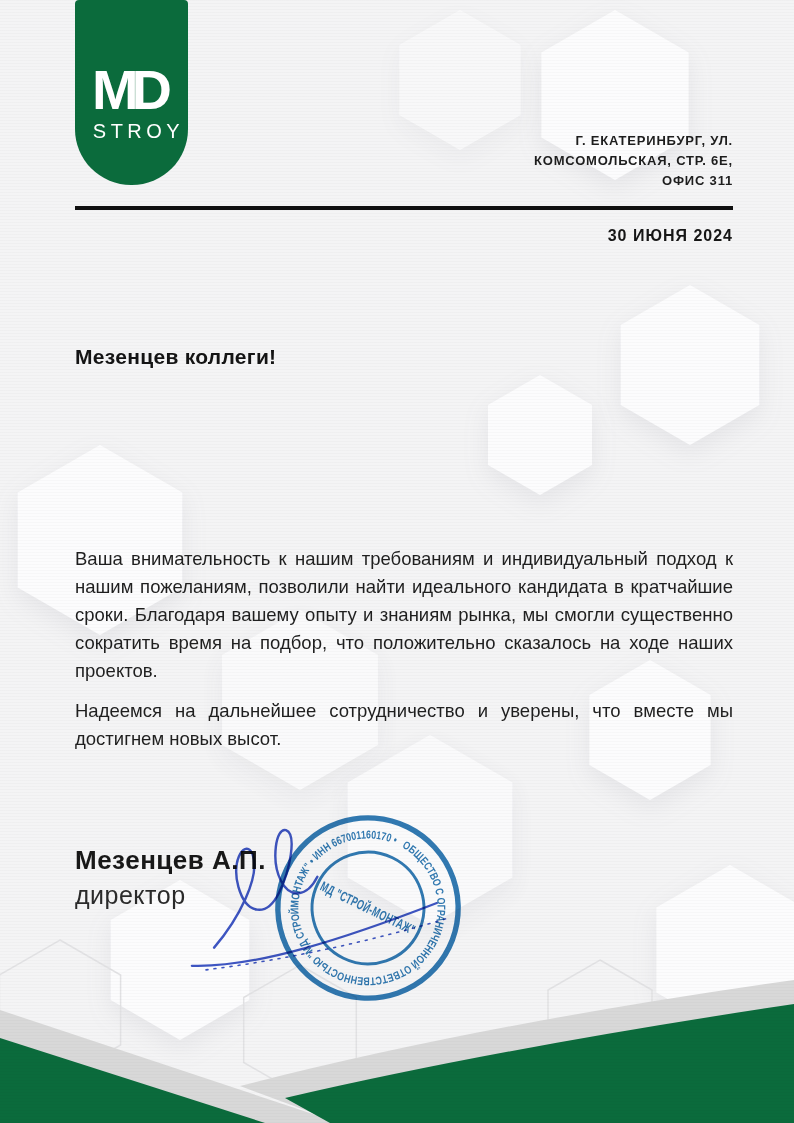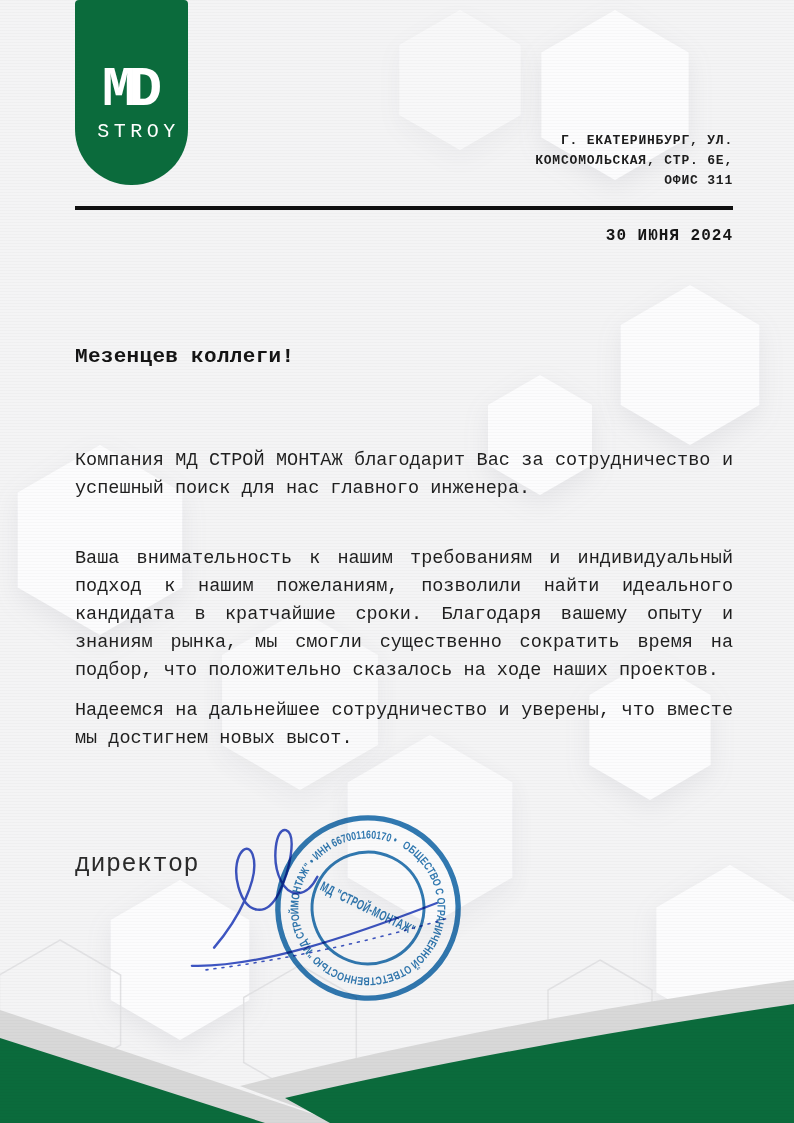--- a/index.html
+++ b/index.html
@@ -23,21 +23,21 @@
   }
   
   .page::after{
     content:"";position:absolute;inset:0;z-index:1;pointer-events:none;
     background:repeating-linear-gradient(0deg, rgba(0,0,0,0.02) 0px, rgba(0,0,0,0.02) 1px, transparent 1px, transparent 3px);
   }
   .bg-svg{position:absolute;inset:0;z-index:0;}
   .hex-fill{fill:#fcfcfd;filter:drop-shadow(0 9px 12px rgba(110,110,125,0.10));}
   .hex-outline{fill:none;stroke:#e2e2e4;stroke-width:1.5;}
 
-  .content{position:absolute;inset:0;z-index:2;font-family:Liberation Mono, monospace;}
+  .content{position:absolute;inset:0;z-index:2;}
 
   
   .logo{
     position:absolute;left:75px;top:0;width:113px;height:185px;
     background:var(--green);
     border-radius:4px 4px 56px 56px;
     display:flex;flex-direction:column;align-items:center;justify-content:flex-start;
     color:#fff;
   }
   .logo-md{font-size:56px;font-weight:800;letter-spacing:-7px;line-height:1;margin-top:62px;padding-right:6px;}
@@ -133,25 +133,25 @@
     <div class="address">
       <div>Г. ЕКАТЕРИНБУРГ, УЛ.</div>
       <div>КОМСОМОЛЬСКАЯ, СТР. 6Е,</div>
       <div>ОФИС 311</div>
     </div>
 
     <div class="rule"></div>
     <div class="date">30 ИЮНЯ 2024</div>
 
     <div class="greeting">Мезенцев коллеги!</div>
-    <p class="para para-1">Компания МД СТРОЙ МОНТАЖ благодарит Вас за сотрудничество и успешный поиск для нас главного инженера.</p>
     <p class="para para-3">Надеемся на дальнейшее сотрудничество и уверены, что вместе мы достигнем новых высот.</p>
     <p class="para para-2">Ваша внимательность к нашим требованиям и индивидуальный подход к нашим пожеланиям, позволили найти идеального кандидата в кратчайшие сроки. Благодаря вашему опыту и знаниям рынка, мы смогли существенно сократить время на подбор, что положительно сказалось на ходе наших проектов.</p>
 
     <div class="signer">
+      <div class="signer-name">Мезенцев А.П.</div>
       <div class="signer-title">директор</div>
     </div>
   </div>
 
   <svg class="signature-svg" viewBox="0 0 280 160" aria-hidden="true">
     <g fill="none" stroke="#3e56c4" stroke-linecap="round" stroke-linejoin="round">
       <path stroke-width="2.4" d="M 28,128 C 52,100 74,58 66,36 C 60,20 44,40 52,68 C 60,96 80,98 92,74 C 103,52 110,16 99,12 C 89,9 84,42 94,62 C 103,80 120,78 130,58"></path>
       <path stroke-width="2.2" d="M 6,146 C 70,148 160,118 248,84"></path>
       <path stroke-width="1.5" stroke-dasharray="2 6" d="M 20,150 C 100,140 190,120 262,98"></path>
     </g>

